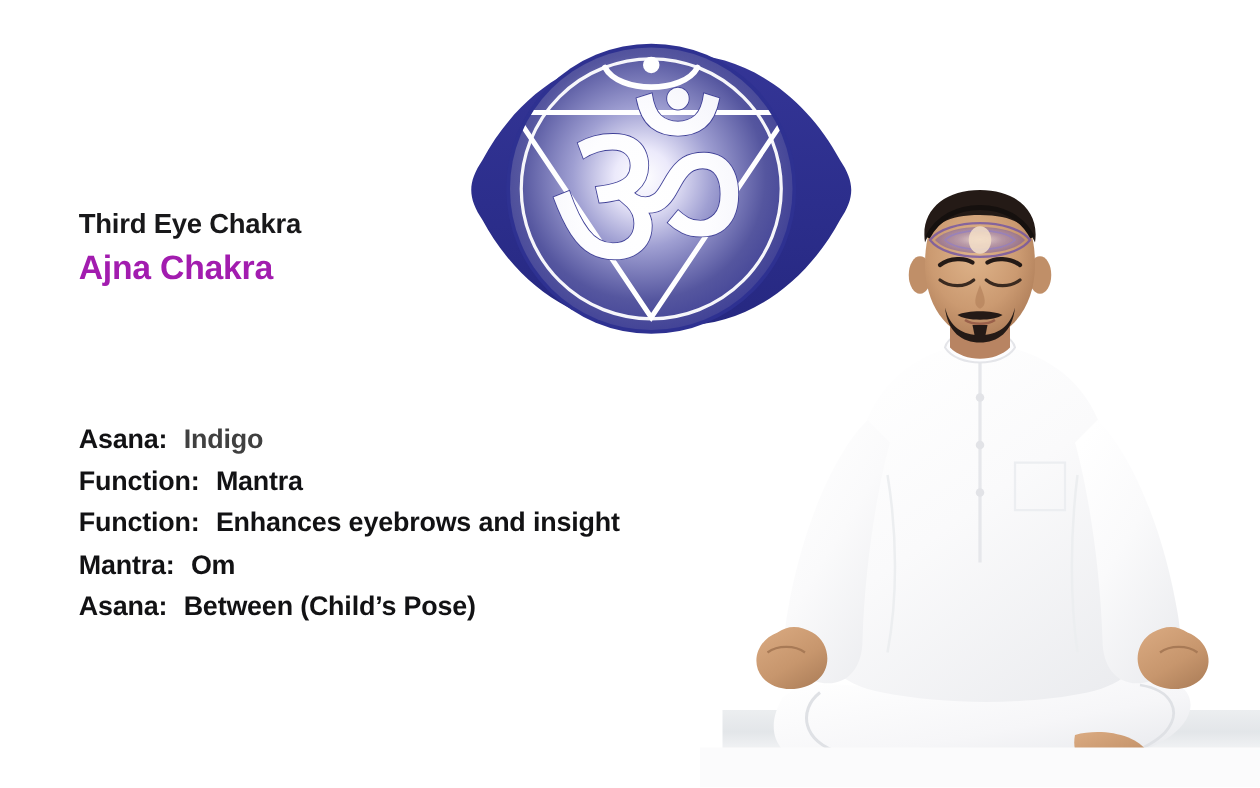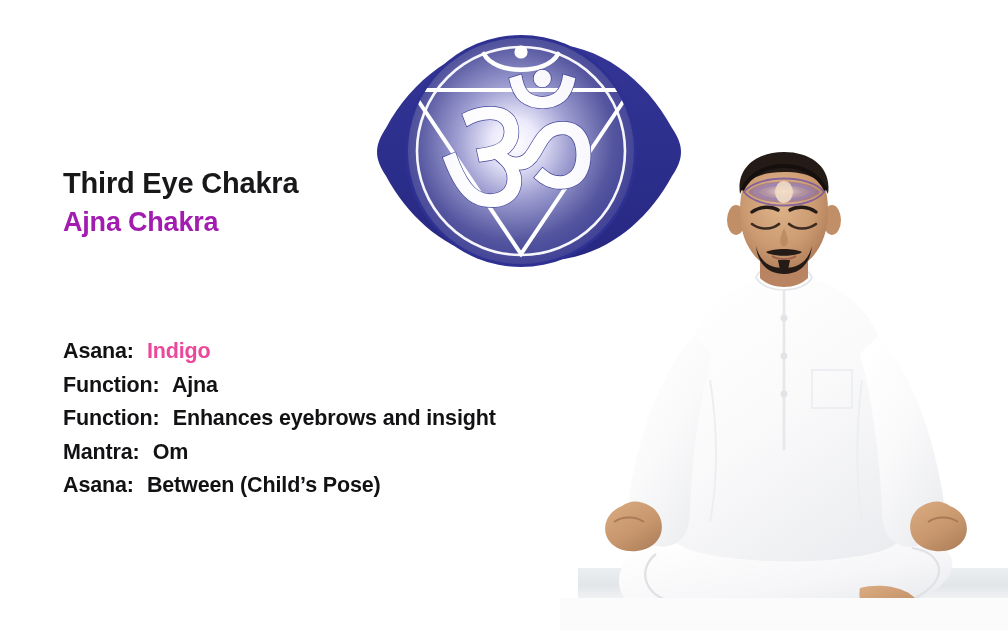--- a/index.html
+++ b/index.html
@@ -9,34 +9,34 @@
     width:1008px; height:630px;
     font-family:"Liberation Sans", sans-serif;
     position:relative; overflow:hidden;
     background:#ffffff;
   }
   .slide { position:absolute; inset:0; background:#ffffff; }
 
   
   .text-block { position:absolute; left:63px; top:166px; width:520px; }
   .title {
-    font-size:29px; font-weight:700; color:#18181a;
+    font-size:22px; font-weight:700; color:#18181a;
     letter-spacing:-0.2px; line-height:1.18;
   }
   .subtitle {
     font-size:27px; font-weight:700; color:#a21caf;
     letter-spacing:-0.2px; line-height:1.18; margin-top:7px;
   }
 
   .attr-list { position:absolute; left:63px; top:335px; width:560px; }
   .attr-row {
     font-size:21.5px; font-weight:700; color:#121214;
     line-height:33.5px; letter-spacing:-0.15px; white-space:nowrap;
   }
-  .attr-row .val-accent { color:#ec4899; }
+  .attr-row .val-accent { color:#404040; }
 
   
   .chakra-symbol {
     position:absolute; left:368px; top:18px;
     width:322px; height:272px;
   }
   .chakra-symbol svg { display:block; width:100%; height:100%; }
 
   
   .photo { position:absolute; left:560px; top:150px; width:448px; height:480px; }
@@ -122,21 +122,21 @@
     <div class="subtitle">Ajna Chakra</div>
   </div>
 
   <div class="attr-list">
     <div class="attr-row">
       <span style="margin-right: 0.34em;">Asana:</span>
       <span class="val-accent">Indigo</span>
     </div>
     <div class="attr-row">
       <span style="margin-right: 0.34em;">Function:</span>
-      <span>Ajna</span>
+      <span>Mantra</span>
     </div>
     <div class="attr-row">
       <span style="margin-right: 0.34em;">Function:</span>
       <span>Enhances eyebrows and insight</span>
     </div>
     <div class="attr-row">
       <span style="margin-right: 0.34em; margin-top: 40px;">Mantra:</span>
       <span>Om</span>
     </div>
     <div class="attr-row">

